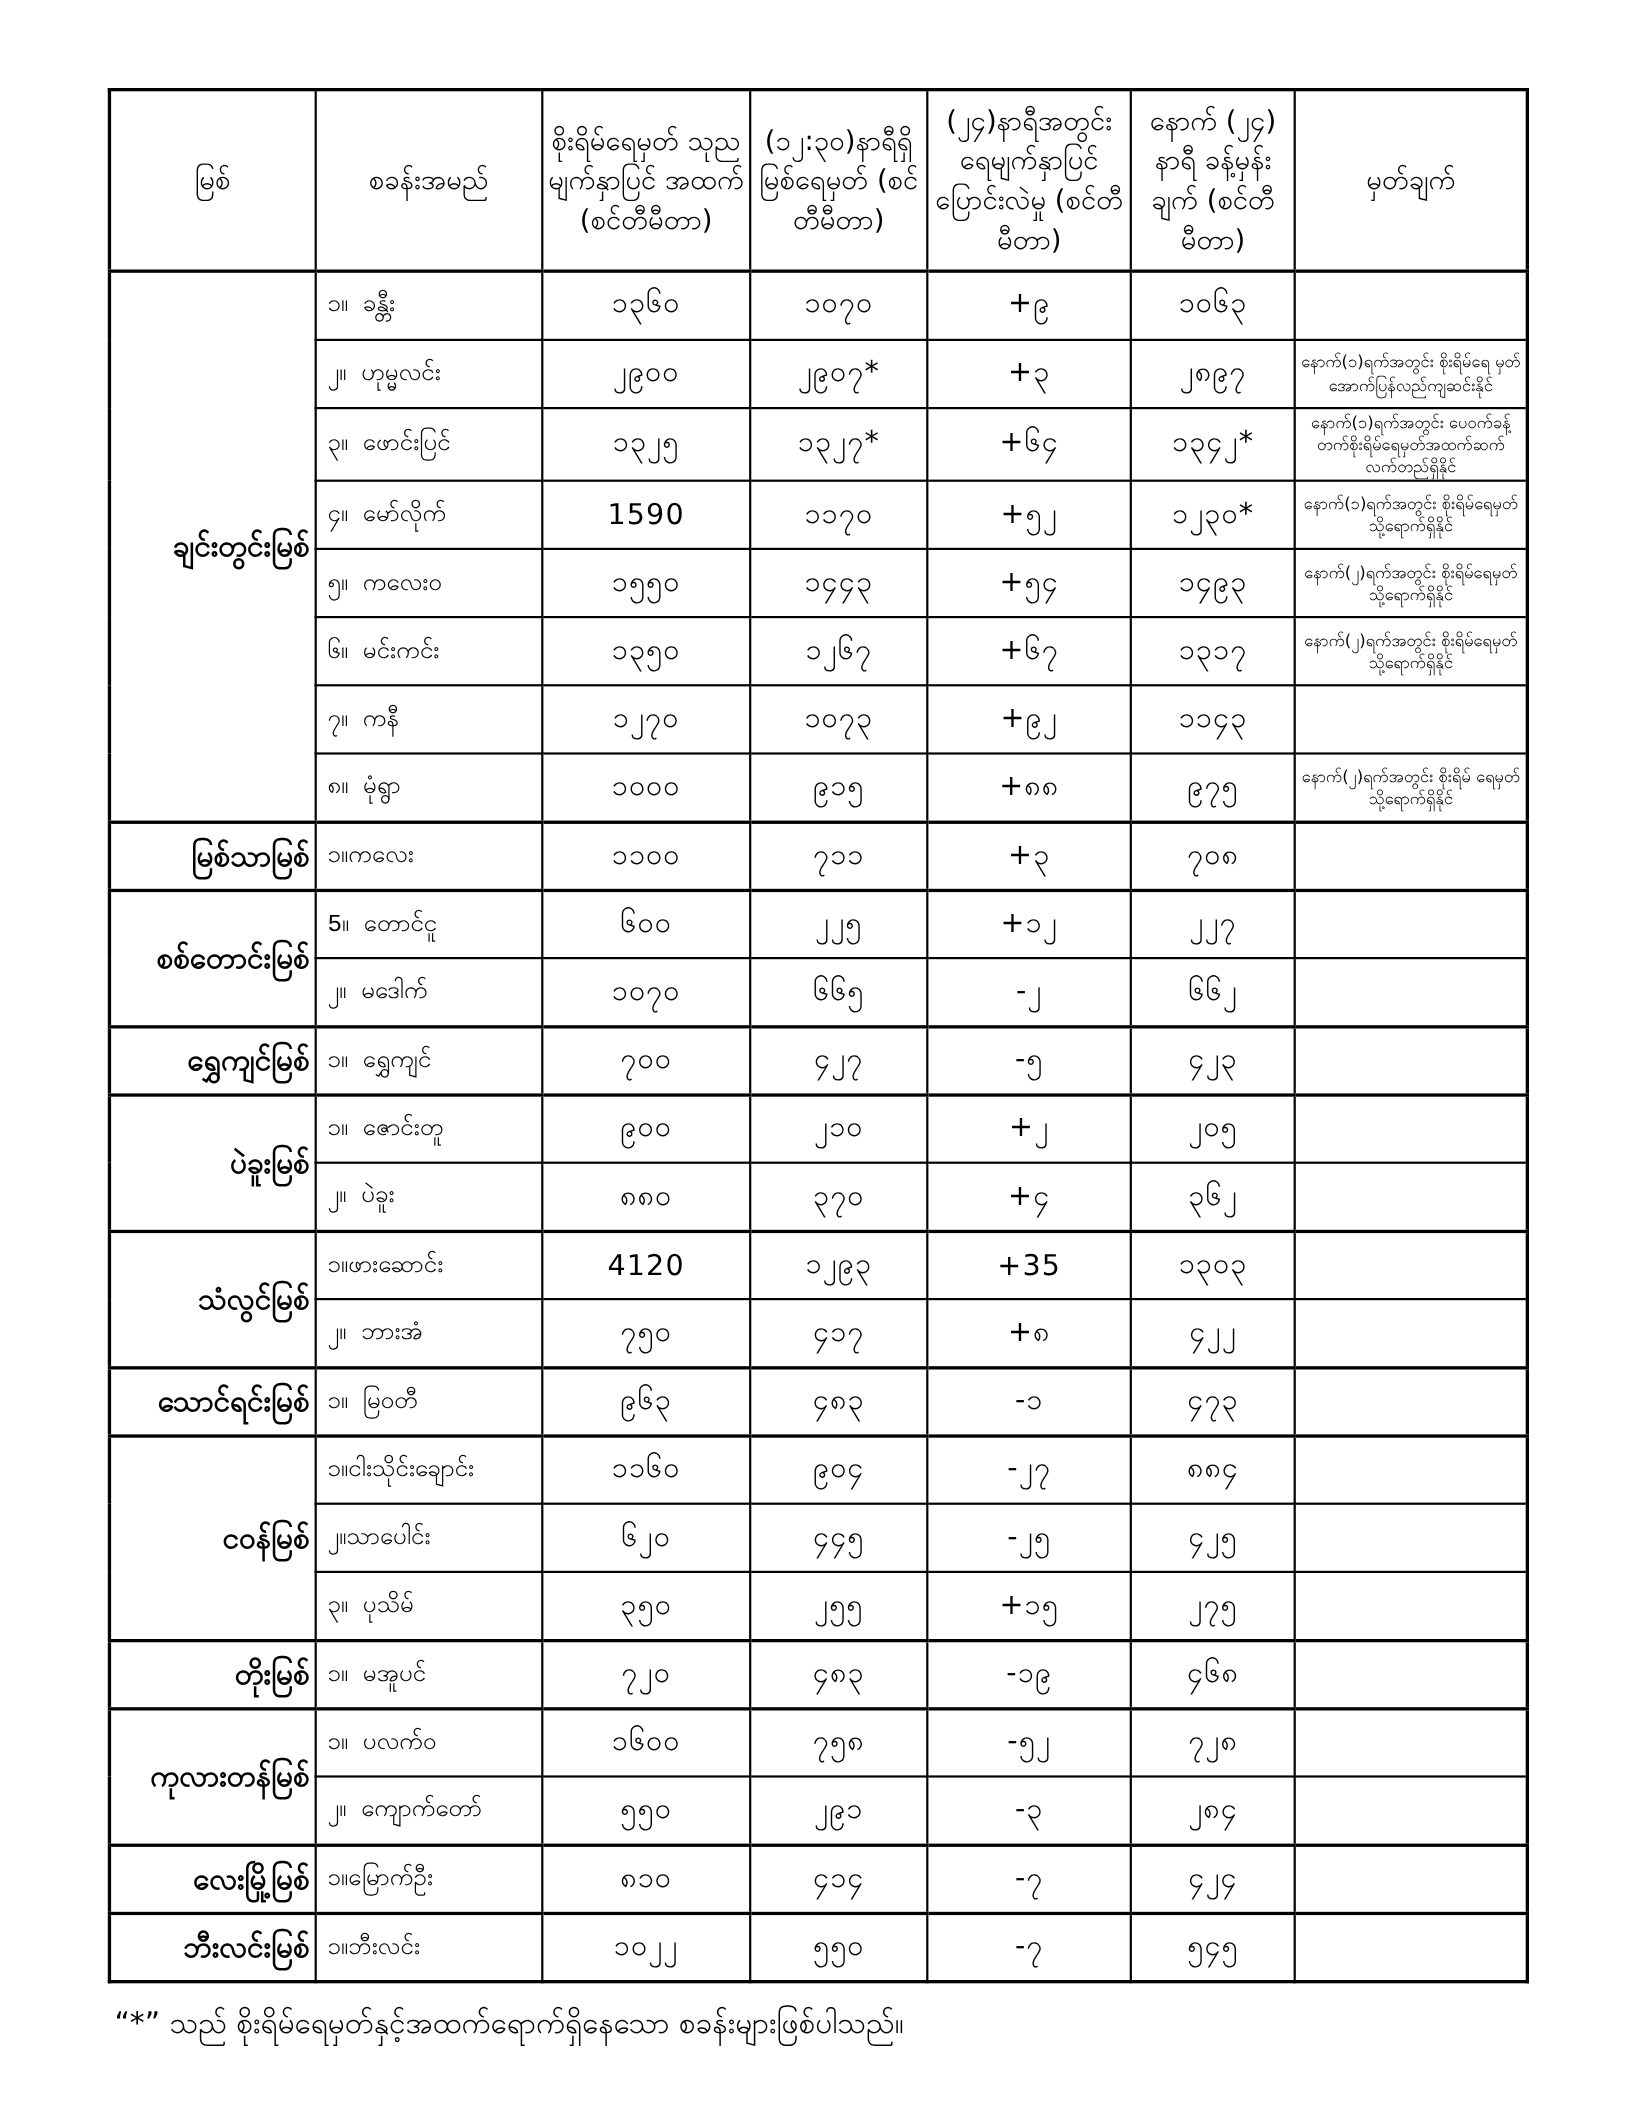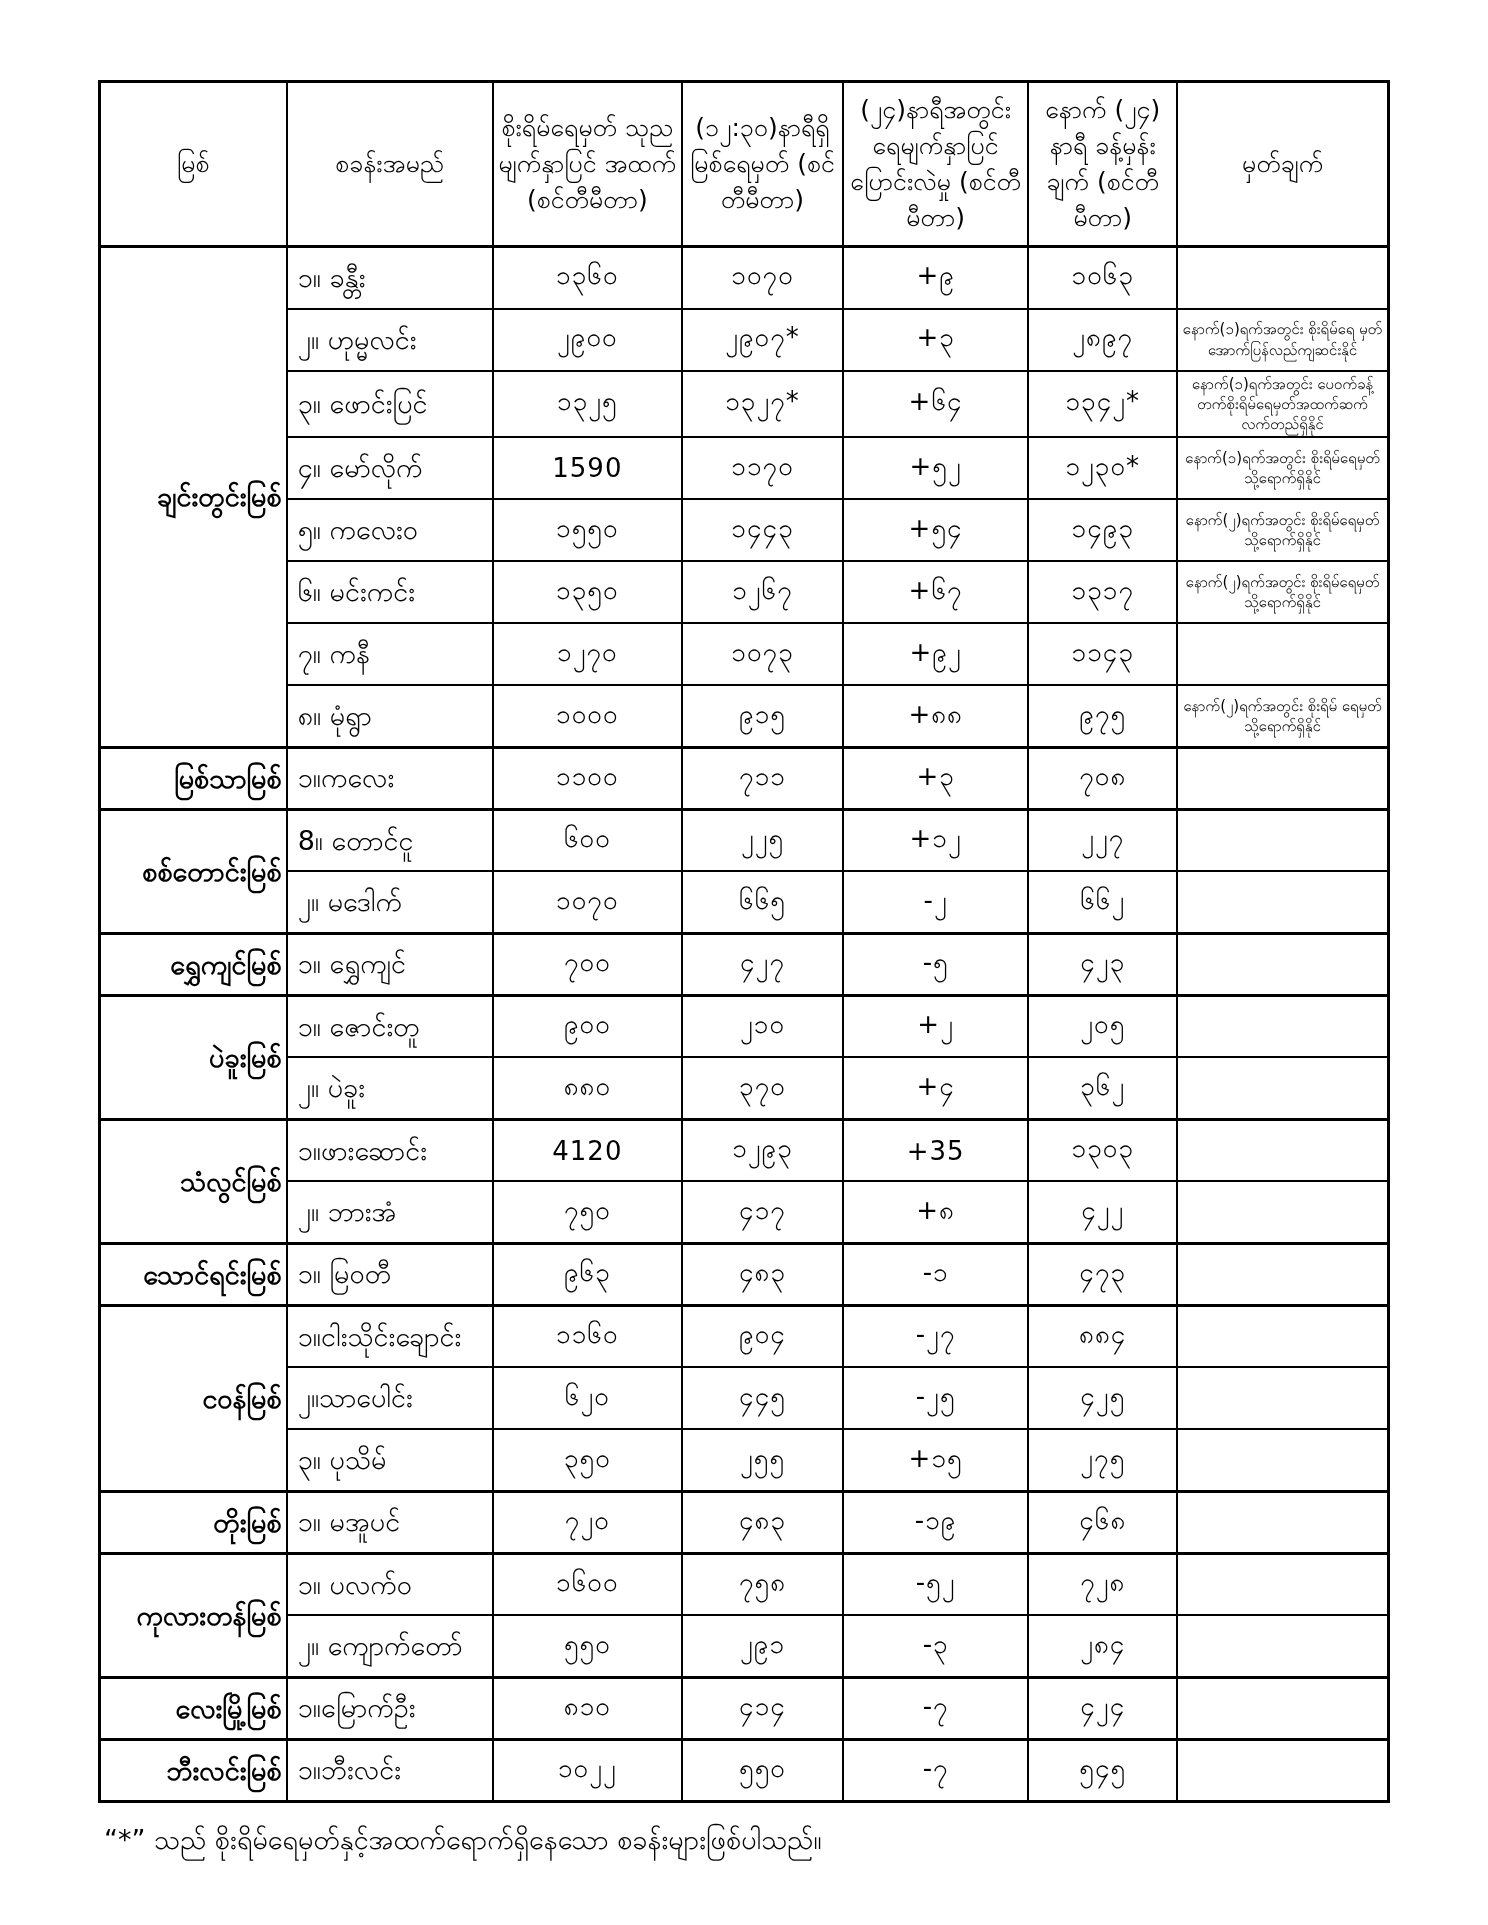--- a/index.html
+++ b/index.html
@@ -37,22 +37,22 @@
     height:150px;
   }
   tbody tr { height:62px; }
 
   td.river-cell {
     font-size:27px; font-weight:bold;
     text-align:right; vertical-align:middle;
     padding:0 4px 0 10px; line-height:1.3;
   }
   td.station-cell {
-    font-size:27px; text-align:left; vertical-align:middle;
-    padding:0 2px 0 10px; line-height:1.25;
+    font-size:22px; text-align:left; vertical-align:middle;
+    padding:0 2px 0 10px; line-height:1.25;font-family:Liberation Mono, monospace;
   }
   td.num-cell {
     font-size:26px; text-align:center; vertical-align:middle;
     padding:0 2px; letter-spacing:1px;
   }
   td.remark-cell {
     font-size:15px; text-align:center; vertical-align:middle;
     padding:2px 4px; line-height:1.35;margin-left:43px;
   }
 
@@ -162,21 +162,21 @@
         <td class="station-cell">၁။ကလေး</td>
         <td class="num-cell">၁၁၀၀</td>
         <td class="num-cell">၇၁၁</td>
         <td class="num-cell">+၃</td>
         <td class="num-cell">၇၀၈</td>
         <td class="remark-cell"></td>
       </tr>
 
       <tr class="group-start">
         <td class="river-cell" rowspan="2">စစ်တောင်းမြစ်</td>
-        <td class="station-cell">8။ တောင်ငူ</td>
+        <td class="station-cell">5။ တောင်ငူ</td>
         <td class="num-cell">၆၀၀</td>
         <td class="num-cell">၂၂၅</td>
         <td class="num-cell">+၁၂</td>
         <td class="num-cell">၂၂၇</td>
         <td class="remark-cell"></td>
       </tr>
       <tr>
         <td class="station-cell">၂။ မဒေါက်</td>
         <td class="num-cell">၁၀၇၀</td>
         <td class="num-cell">၆၆၅</td>

